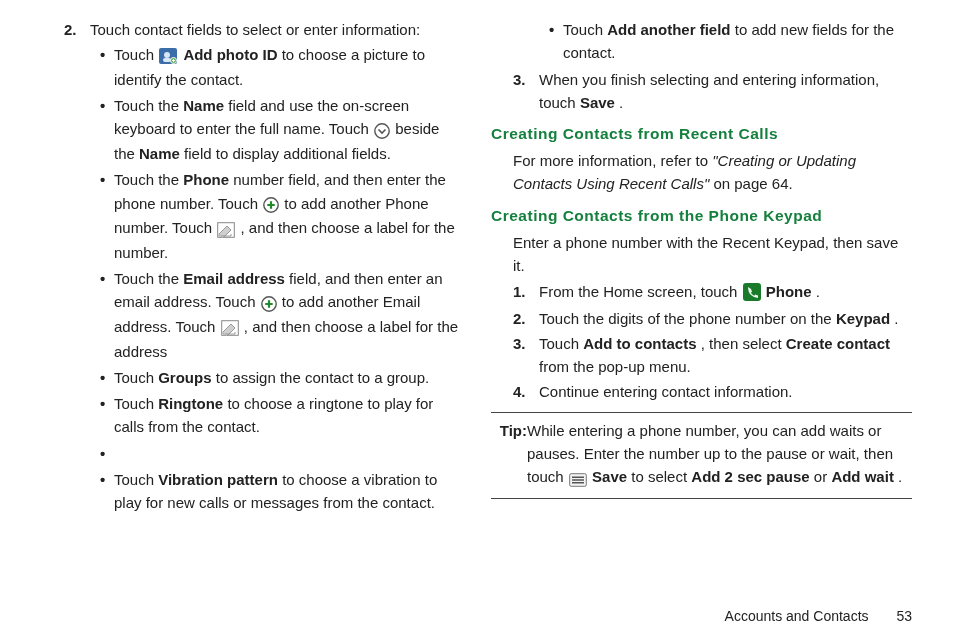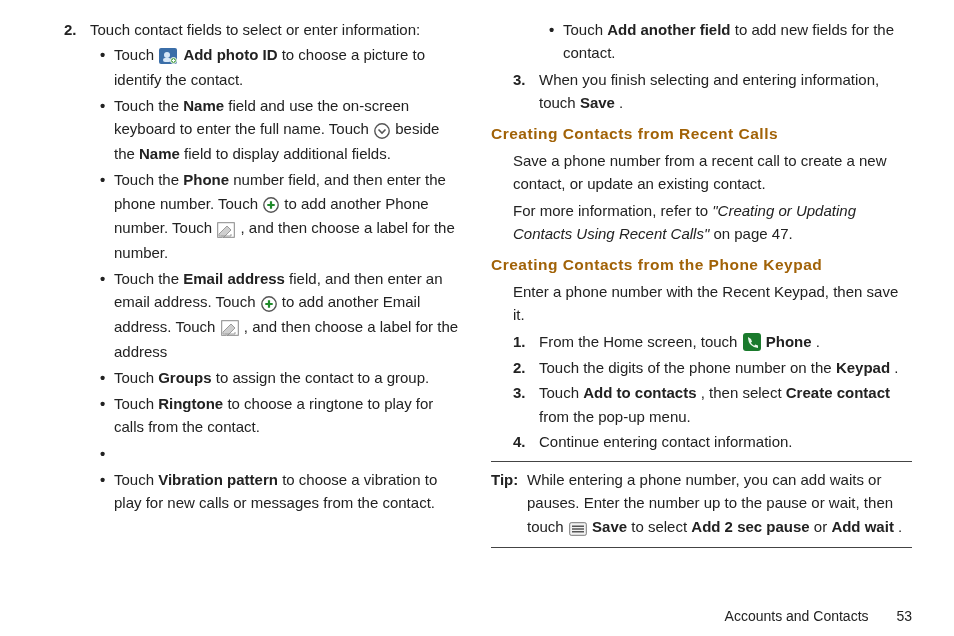--- a/index.html
+++ b/index.html
@@ -47,21 +47,21 @@
   }
   .bulitem .dot {
     flex: 0 0 14px;
     width: 14px;
     text-align: left;
     font-weight: 700;
   }
   .bulitem .body { flex: 1; }
 
   .heading {
-    color: #a16207;
+    color: #15803d;
     font-weight: 700;
     letter-spacing: 0.5px;
     margin-top: 8px;
     margin-bottom: 3px;
     font-size: 15.5px;
   }
   .para {
     padding-left: 22px;
     margin-bottom: 3px;
   }
@@ -79,20 +79,21 @@
     border: none;
     border-top: 1px solid #444;
     margin: 8px 0 6px 0;
   }
   .tip-row {
     display: flex;
   }
   .tip-label {
     font-weight: 700;
     flex: 0 0 36px;
+    text-align: right;
   }
   .tip-body { flex: 1; }
 
   .footer {
     position: absolute;
     bottom: 2px;
     right: 0;
     font-size: 14px;
   }
   .footer .section { margin-right: 24px; }
@@ -253,25 +254,24 @@
     <div class="numitem">
       <div class="num">3.</div>
       <div class="body">
         <span>When you finish selecting and entering information, touch </span>
         <span class="b">Save</span>
         <span>.</span>
       </div>
     </div>
 
     <div class="heading">Creating Contacts from Recent Calls</div>
-    <div class="para">Save a phone number from a recent call to create a new contact, or update an existing contact.</div>
     <div class="para">
       <span>For more information, refer to </span>
       <span class="i">"Creating or Updating Contacts Using Recent Calls"</span>
-      <span> on page 47.</span>
+      <span> on page 64.</span>
     </div>
 
     <div class="heading">Creating Contacts from the Phone Keypad</div>
     <div class="para">Enter a phone number with the Recent Keypad, then save it.</div>
 
     <div class="numitem">
       <div class="num">1.</div>
       <div class="body">
         <span>From the Home screen, touch </span>
         <span class="icon"><svg width="18" height="18">

